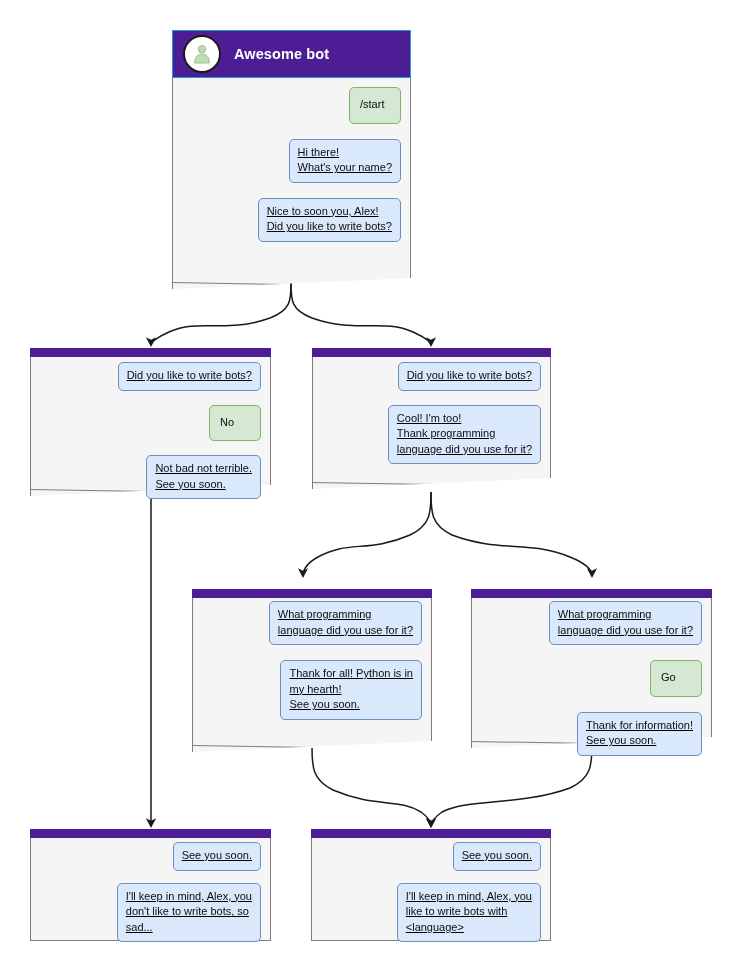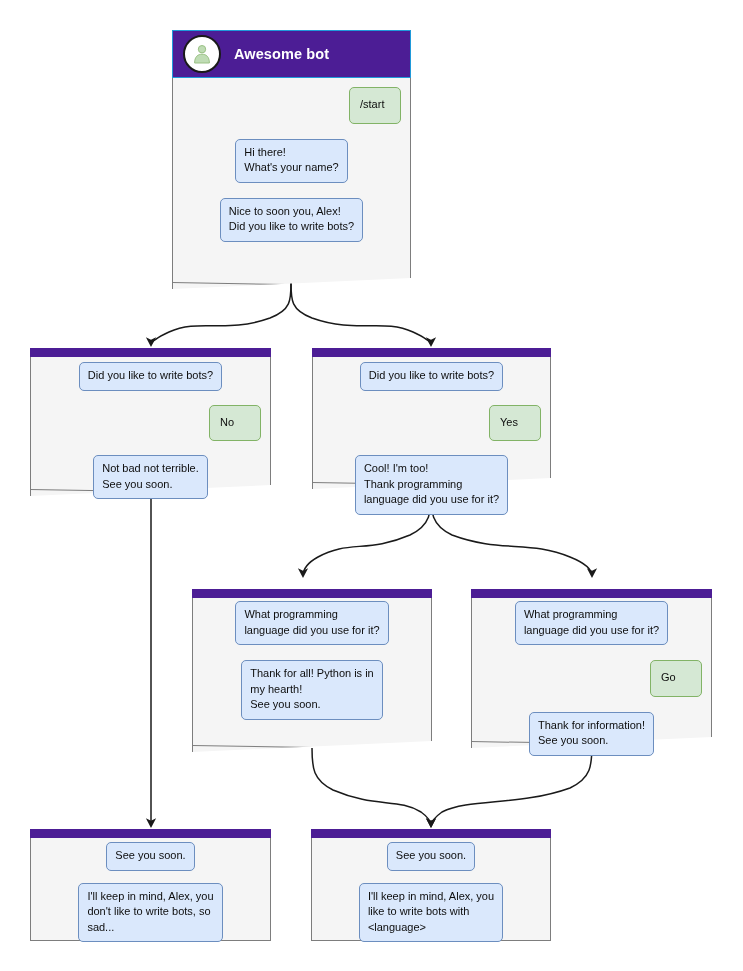--- a/index.html
+++ b/index.html
@@ -123,21 +123,21 @@
     padding: 0 10px;
     box-sizing: border-box;
     display: flex;
     flex-direction: column;
   }
 
   .msg-row {
     display: flex;
     width: 100%;
   }
-  .msg-row.bot { justify-content: center; }
+  .msg-row.bot { justify-content: flex-end; text-decoration: underline; }
   .msg-row.user { justify-content: flex-end; }
 
   .bubble {
     font-size: 11px;
     line-height: 15.6px;
     color: #0d0d0d;
     border-radius: 5px;
     padding: 5px 8px 6px 8px;
     box-sizing: border-box;
     white-space: pre-line;
@@ -224,23 +224,20 @@
     </div>
   </div>
 
   <div class="chat-node" style="left:312px; top:348px; width:239px; height:141px;">
     <div class="node-skew slanted"></div>
     <div class="node-titlebar header-thin"></div>
     <div class="node-body" style="top:14px; gap:14px;">
       <div class="msg-row bot">
         <div class="bubble bot">Did you like to write bots?</div>
       </div>
-      <div class="msg-row user">
-        <div class="bubble user pad">Yes</div>
-      </div>
       <div class="msg-row bot">
         <div class="bubble bot">Cool! I'm too!
 Thank programming
 language did you use for it?</div>
       </div>
     </div>
   </div>
 
   <div class="chat-node" style="left:192px; top:589px; width:240px; height:163px;">
     <div class="node-skew slanted"></div>

